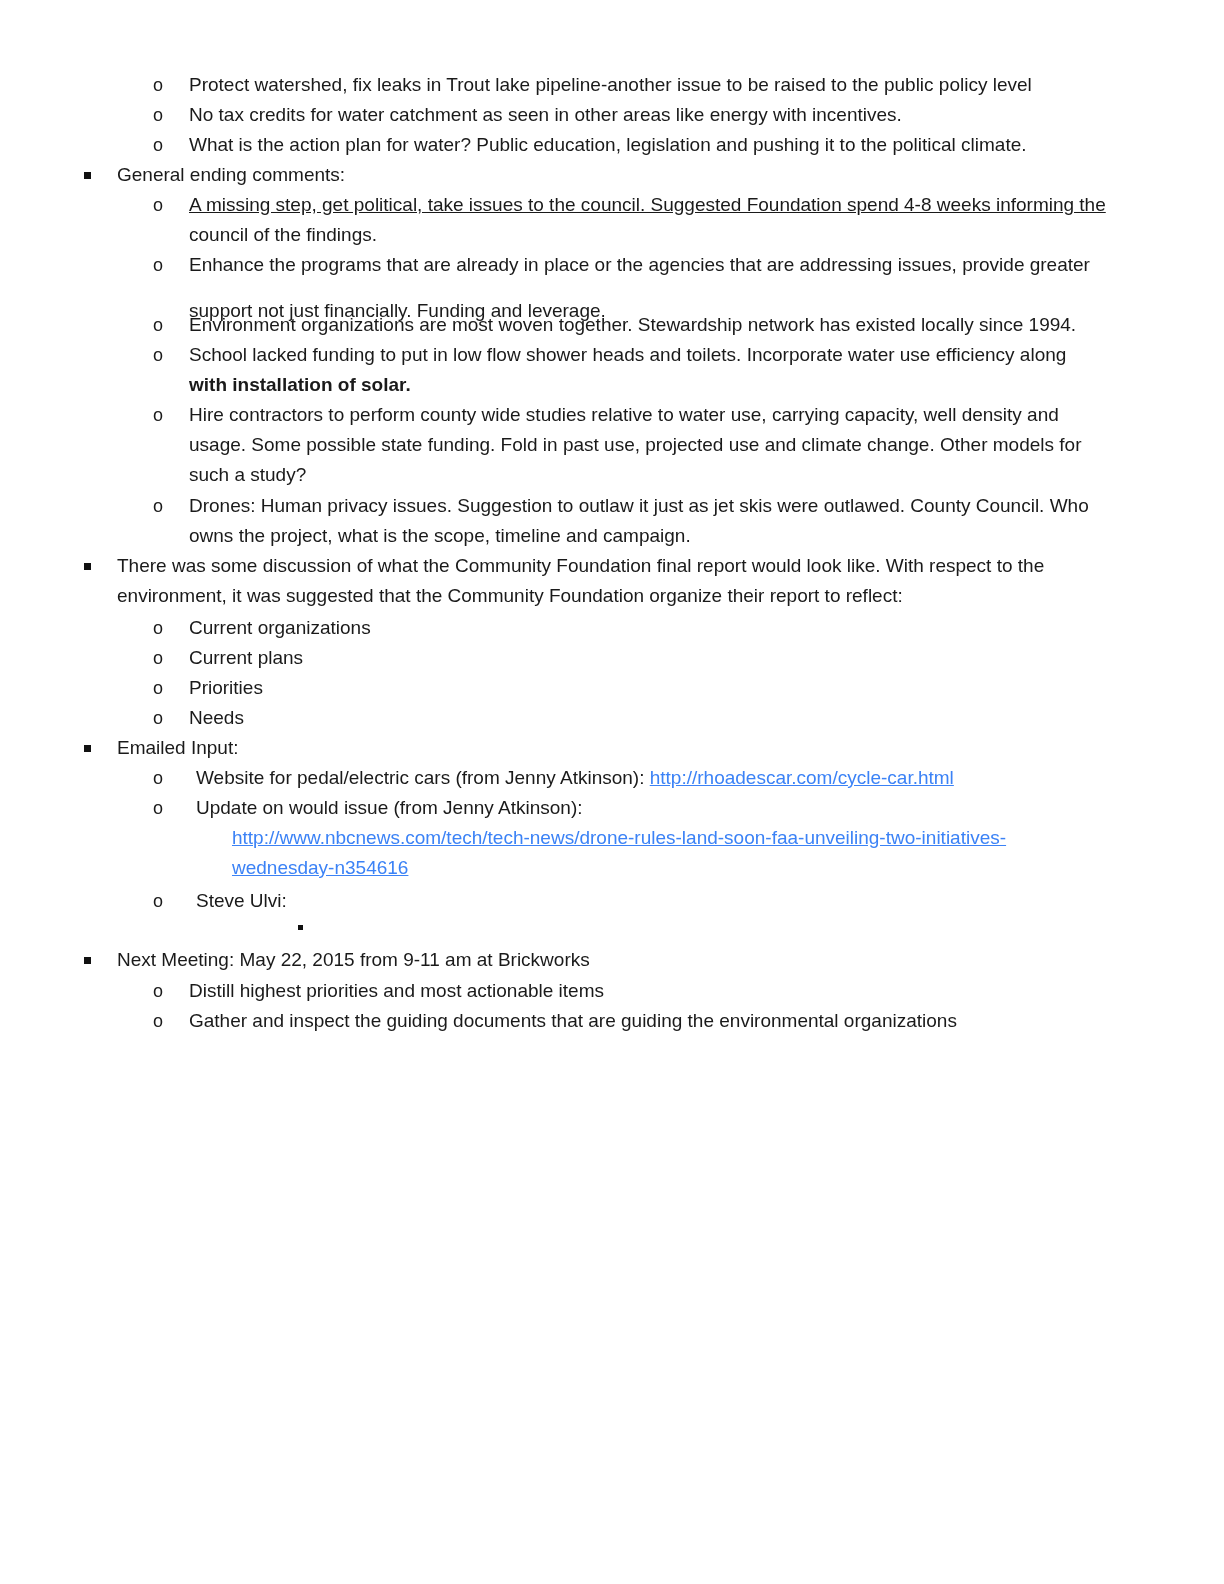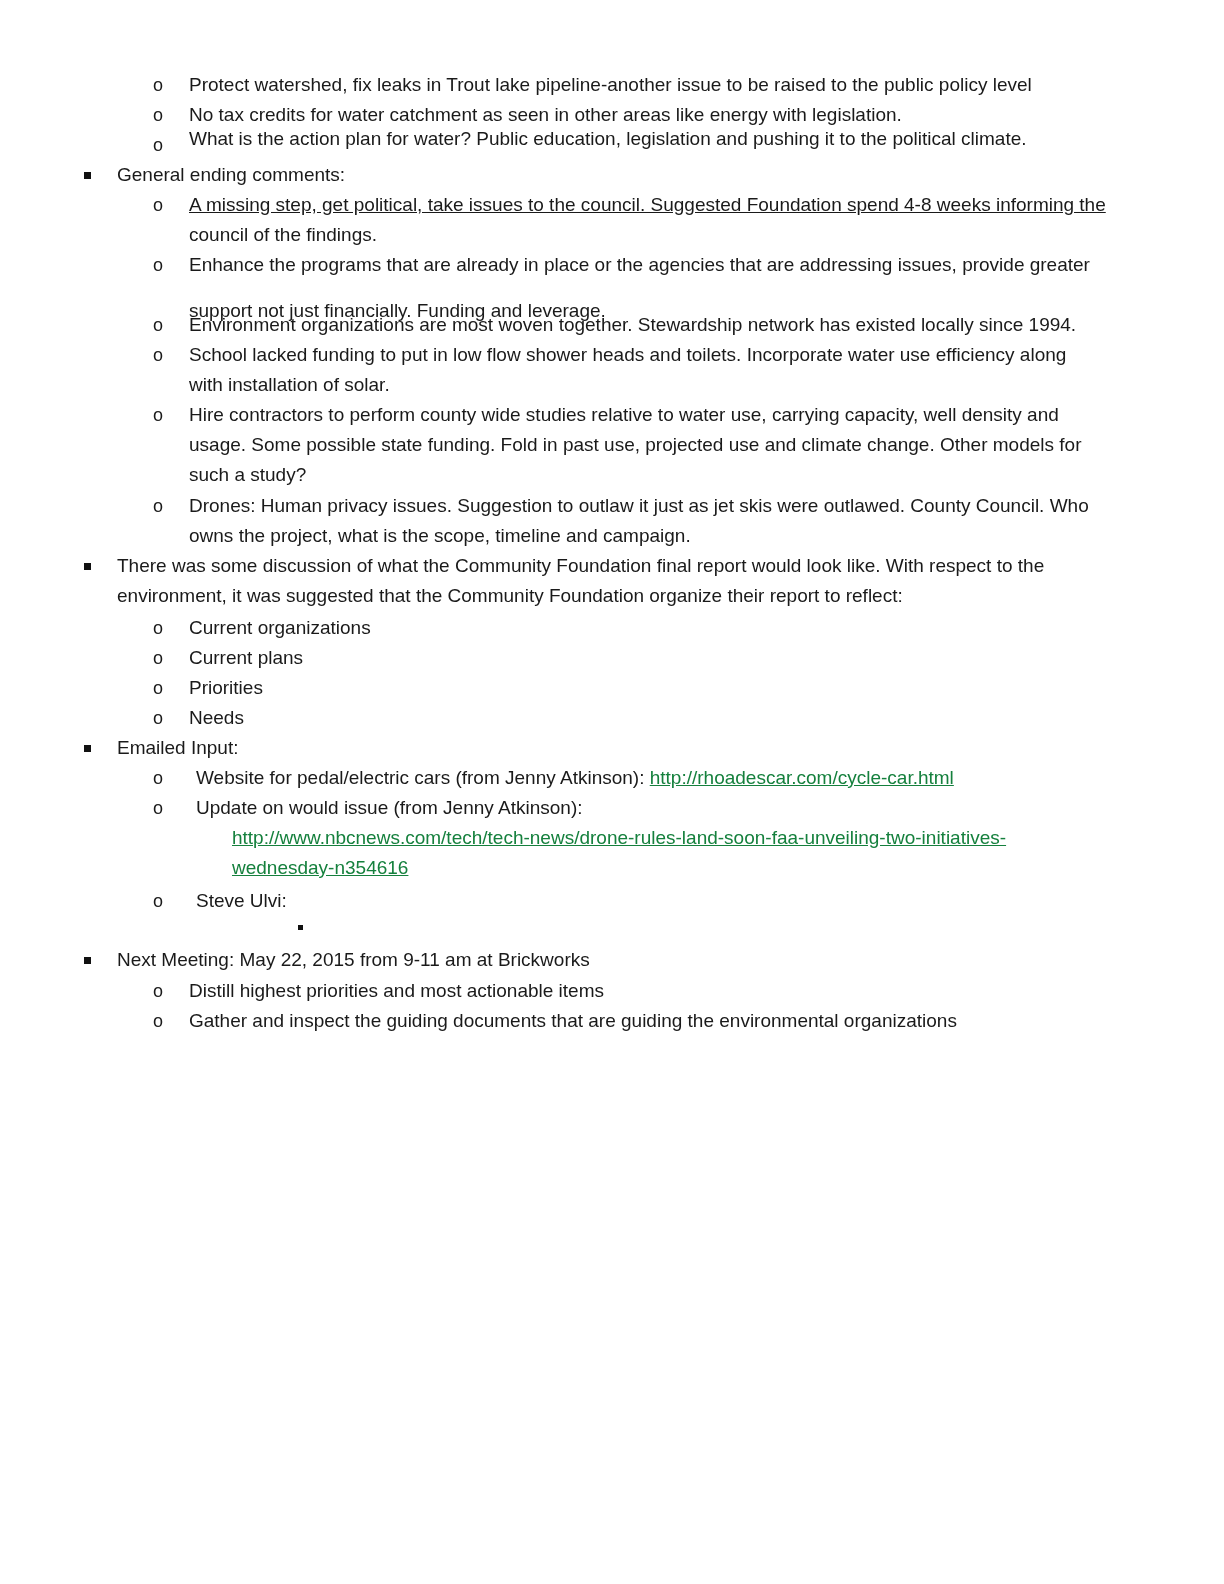--- a/index.html
+++ b/index.html
@@ -5,45 +5,45 @@
     html, body { margin: 0; padding: 0; background: #ffffff; }
     body {
       width: 1224px; height: 1584px; position: relative; overflow: hidden;
       font-family: "Liberation Sans", sans-serif; color: #1a1a1a;
       font-size: 19px;
     }
     .line { position: absolute; white-space: nowrap; line-height: 24px; }
     .b1 { position: absolute; left: 84px; width: 7px; height: 7px; background: #111; }
     .b2 { position: absolute; left: 153px; font-size: 18px; }
     .b3 { position: absolute; width: 5px; height: 5px; background: #111; }
-    a.link { color: #15803d; text-decoration: underline; }
+    a.link { color: #3b82f6; text-decoration: underline; }
   </style>
 </head>
 <body>
 
 <div id="doc">
     <span class="b2 line" style="top: 73px;">o</span>
     <span class="line" style="left: 189px; top: 73px;">Protect watershed, fix leaks in Trout lake pipeline-another issue to be raised to the public policy level</span>
     <span class="b2 line" style="top: 103px;">o</span>
-    <span class="line" style="left: 189px; top: 103px;">No tax credits for water catchment as seen in other areas like energy with legislation.</span>
+    <span class="line" style="left: 189px; top: 103px;">No tax credits for water catchment as seen in other areas like energy with incentives.</span>
     <span class="b2 line" style="top: 133px;">o</span>
-    <span class="line" style="left: 189px; top: 127px;">What is the action plan for water? Public education, legislation and pushing it to the political climate.</span>
+    <span class="line" style="left: 189px; top: 133px;">What is the action plan for water? Public education, legislation and pushing it to the political climate.</span>
     <span class="b1" style="top: 172px;"></span>
     <span class="line" style="left: 117px; top: 163px;">General ending comments:</span>
     <span class="b2 line" style="top: 193px;">o</span>
     <span class="line" style="left: 189px; top: 193px; text-decoration: underline;">A missing step, get political, take issues to the council.  Suggested Foundation spend 4-8 weeks informing the</span>
     <span class="line" style="left: 189px; top: 223px;">council of the findings.</span>
     <span class="b2 line" style="top: 253px;">o</span>
     <span class="line" style="left: 189px; top: 253px;">Enhance the programs that are already in place or the agencies that are addressing issues, provide greater</span>
     <span class="line" style="left: 189px; top: 283px; margin-top: 16px;">support not just financially.  Funding and leverage.</span>
     <span class="b2 line" style="top: 313px;">o</span>
     <span class="line" style="left: 189px; top: 313px;">Environment organizations are most woven together.  Stewardship network has existed locally since 1994.</span>
     <span class="b2 line" style="top: 343px;">o</span>
     <span class="line" style="left: 189px; top: 343px;">School lacked funding to put in low flow shower heads and toilets. Incorporate water use efficiency along</span>
-    <span class="line" style="left: 189px; top: 373px;">with installation of solar.</span>
+    <span class="line" style="left: 189px; top: 373px; font-weight: bold;">with installation of solar.</span>
     <span class="b2 line" style="top: 403px;">o</span>
     <span class="line" style="left: 189px; top: 403px;">Hire contractors to perform county wide studies relative to water use, carrying capacity, well density and</span>
     <span class="line" style="left: 189px; top: 433px;">usage.  Some possible state funding.  Fold in past use, projected use and climate change.  Other models for</span>
     <span class="line" style="left: 189px; top: 463px;">such a study?</span>
     <span class="b2 line" style="top: 494px;">o</span>
     <span class="line" style="left: 189px; top: 494px;">Drones: Human privacy issues.  Suggestion to outlaw it just as jet skis were outlawed. County Council.  Who</span>
     <span class="line" style="left: 189px; top: 524px;">owns the project, what is the scope, timeline and campaign.</span>
     <span class="b1" style="top: 563px;"></span>
     <span class="line" style="left: 117px; top: 554px;">There was some discussion of what the Community Foundation final report would look like.  With respect to the</span>
     <span class="line" style="left: 117px; top: 584px;">environment, it was suggested that the Community Foundation organize their report to reflect:</span>

